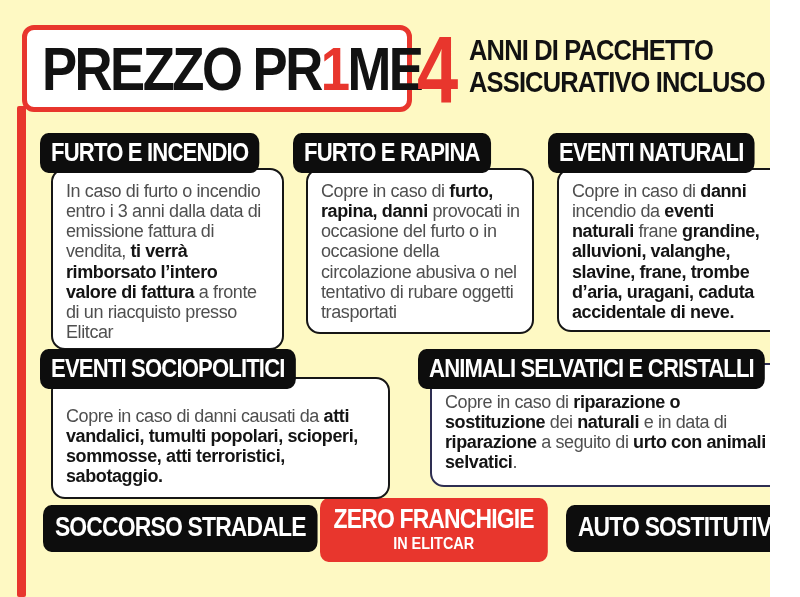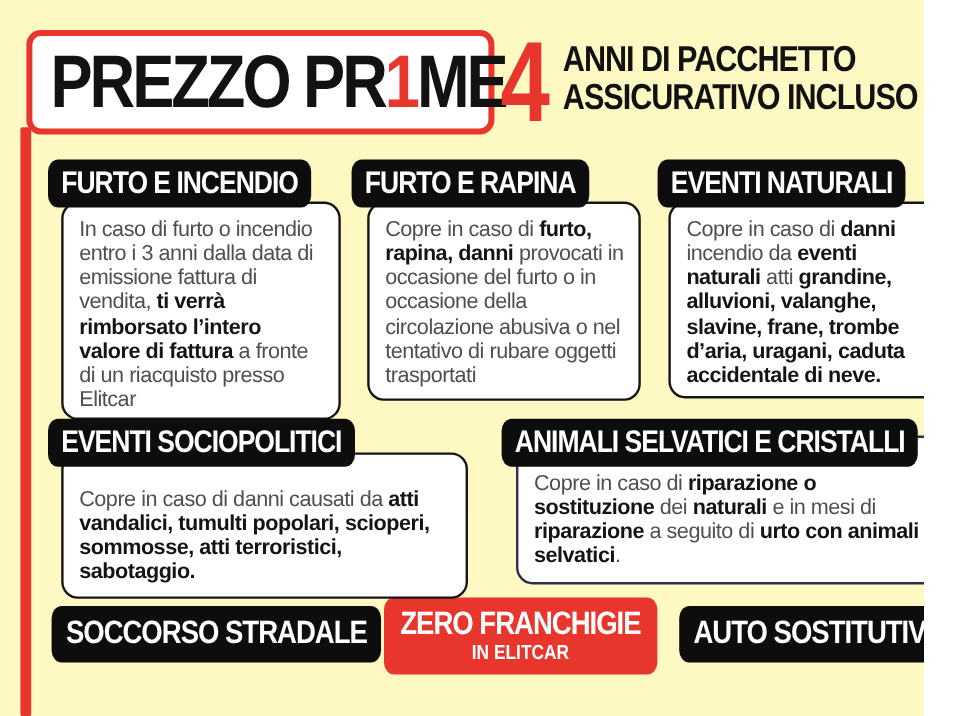--- a/index.html
+++ b/index.html
@@ -103,27 +103,27 @@
     <div>ASSICURATIVO INCLUSO</div>
   </div>
 
   <div class="pill pill1">FURTO E INCENDIO</div>
   <div class="body body1"><span>In caso di furto o incendio entro i 3 anni dalla data di emissione fattura di vendita, </span><span class="b">ti verrà rimborsato l’intero valore di fattura</span><span> a fronte di un riacquisto presso Elitcar</span></div>
 
   <div class="pill pill2">FURTO E RAPINA</div>
   <div class="body body2"><span>Copre in caso di </span><span class="b">furto, rapina, danni</span><span> provocati in occasione del furto o in occasione della circolazione abusiva o nel tentativo di rubare oggetti trasportati</span></div>
 
   <div class="pill pill3">EVENTI NATURALI</div>
-  <div class="body body3"><span>Copre in caso di </span><span class="b">danni</span><span> incendio da </span><span class="b">eventi naturali</span><span> atti </span><span class="b">grandine, alluvioni, valanghe, slavine, frane, trombe d’aria, uragani, caduta accidentale di neve.</span></div>
+  <div class="body body3"><span>Copre in caso di </span><span class="b">danni</span><span> incendio da </span><span class="b">eventi naturali</span><span> frane </span><span class="b">grandine, alluvioni, valanghe, slavine, frane, trombe d’aria, uragani, caduta accidentale di neve.</span></div>
 
   <div class="pill pill4">EVENTI SOCIOPOLITICI</div>
   <div class="body body4"><span>Copre in caso di danni causati da </span><span class="b">atti vandalici, tumulti popolari, scioperi, sommosse, atti terroristici, sabotaggio.</span></div>
 
   <div class="pill pill5">ANIMALI SELVATICI E CRISTALLI</div>
-  <div class="body body5"><span>Copre in caso di </span><span class="b">riparazione o sostituzione</span><span> dei </span><span class="b">naturali</span><span> e in mesi di </span><span class="b">riparazione</span><span> a seguito di </span><span class="b">urto con animali selvatici</span><span>.</span></div>
+  <div class="body body5"><span>Copre in caso di </span><span class="b">riparazione o sostituzione</span><span> dei </span><span class="b">naturali</span><span> e in data di </span><span class="b">riparazione</span><span> a seguito di </span><span class="b">urto con animali selvatici</span><span>.</span></div>
 
   <div class="badge-black badge-soccorso">SOCCORSO STRADALE</div>
   <div class="badge-zero">
     <div class="zline1">ZERO FRANCHIGIE</div>
     <div class="zline2">IN ELITCAR</div>
   </div>
   <div class="badge-black badge-auto">AUTO SOSTITUTIVA</div>
 
 
 </div>

